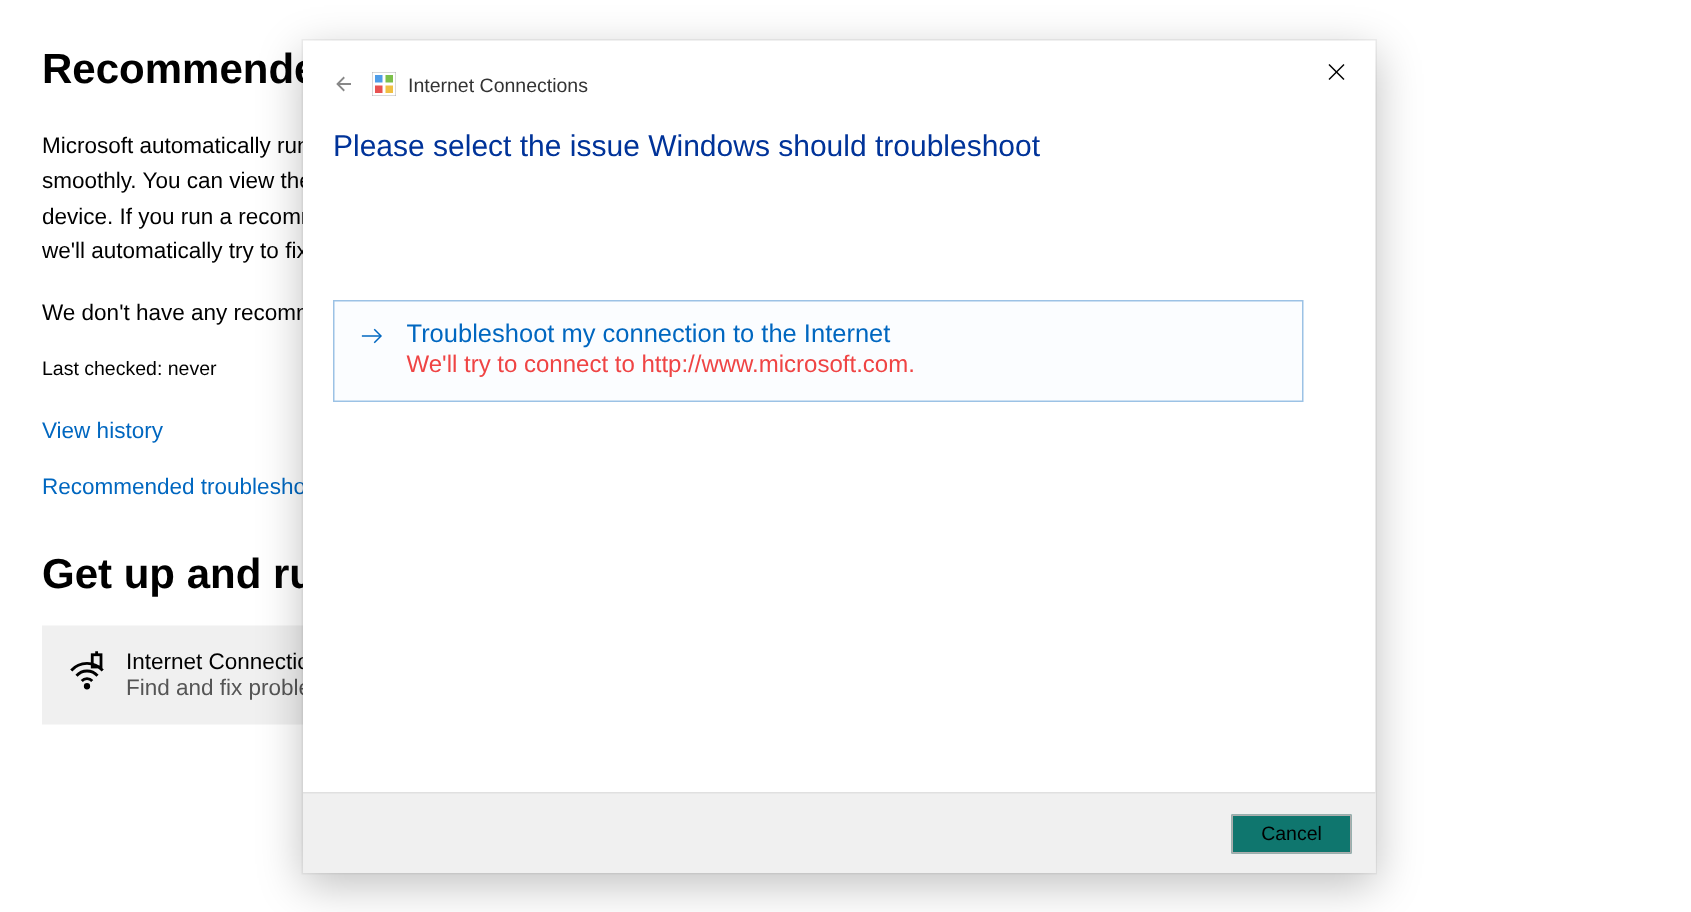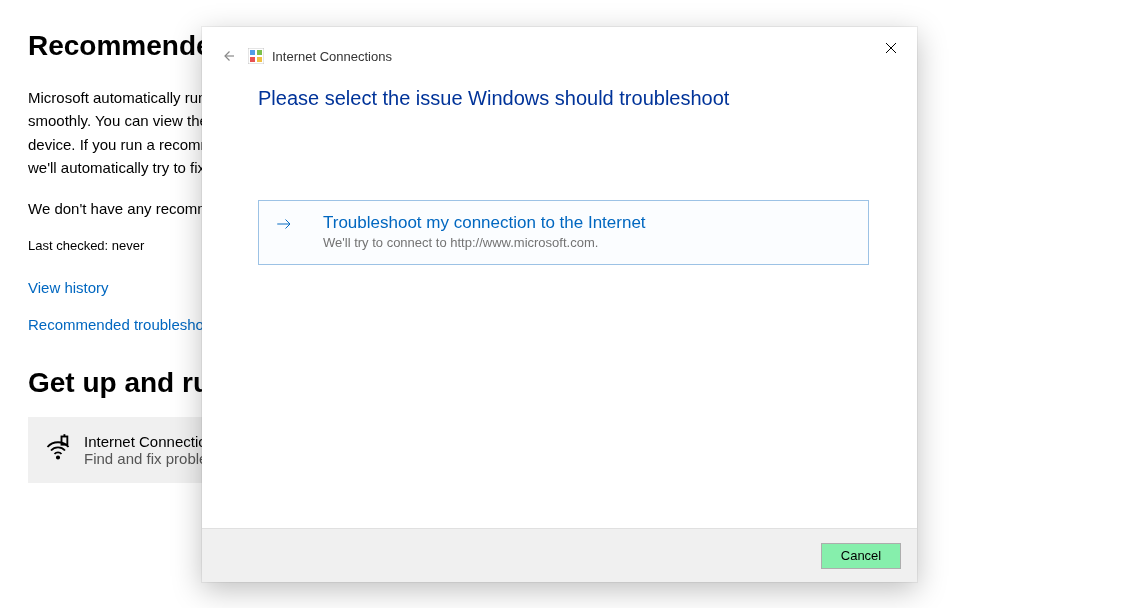--- a/index.html
+++ b/index.html
@@ -103,70 +103,70 @@
       position: absolute;
       right: 6px; top: 6px;
       width: 40px; height: 30px;
       display: flex; align-items: center; justify-content: center;
       cursor: pointer;
       color: #000;
     }
 
     .dialog-body {
       flex: 1;
-      padding: 14px 48px 0 56px;
+      padding: 14px 48px 0 20px;
     }
     .main-instruction {
       color: #003399;
       font-size: 20px;
       font-weight: 400;
       margin-bottom: 90px;
     }
     .option {
       border: 1px solid transparent;
       padding: 12px 16px 14px 16px;
       display: flex;
-      gap: 30px;
+      gap: 14px;
       align-items: flex-start;
       cursor: pointer;
       margin-bottom: 8px;
     }
     .option.hovered {
       border: 1px solid #9cc2e5;
       background: #fbfdff;
     }
     .option .arrow {
       color: #0067c0;
       margin-top: 2px;
       flex: none;
     }
     .option-title {
       color: #0067c0;
       font-size: 17px;
     }
     .option-sub {
-      color: #737373;
-      font-size: 13px;
+      color: #ef4444;
+      font-size: 16px;
       margin-top: 2px;
     }
 
     .dialog-footer {
       height: 54px;
       background: #f0f0f0;
       border-top: 1px solid #e0e0e0;
       display: flex;
       align-items: center;
       justify-content: flex-end;
       padding: 0 16px;
     }
     .btn {
       min-width: 80px;
       height: 26px;
       font-size: 13px;
-      background: #86efac;
+      background: #0f766e;
       border: 1px solid #adadad;
       cursor: pointer;
       font-family: inherit;
     }
   </style>
 </head>
 <body>
 
 <div class="bg-page">
   <h1 class="bg-heading">Recommended troubleshooting</h1>

